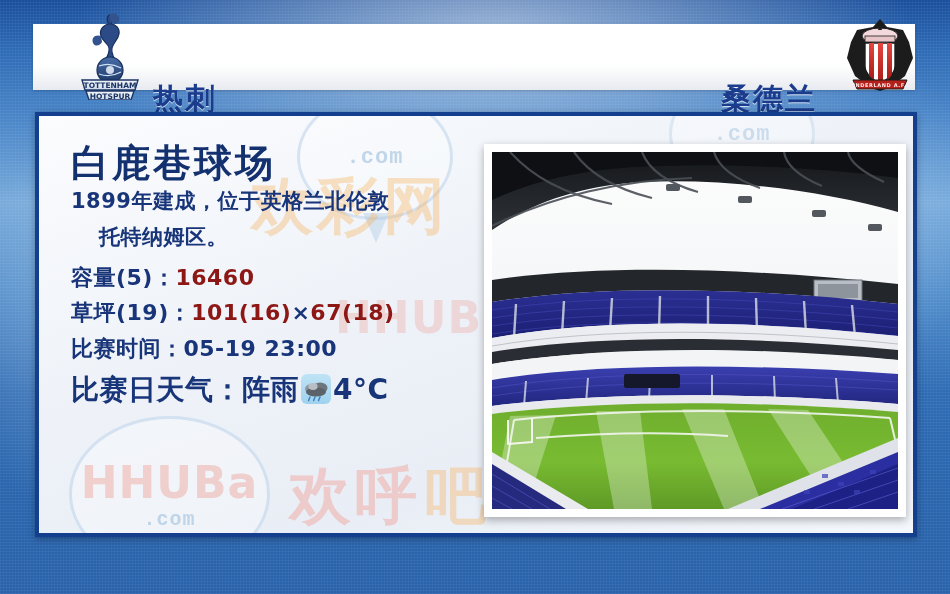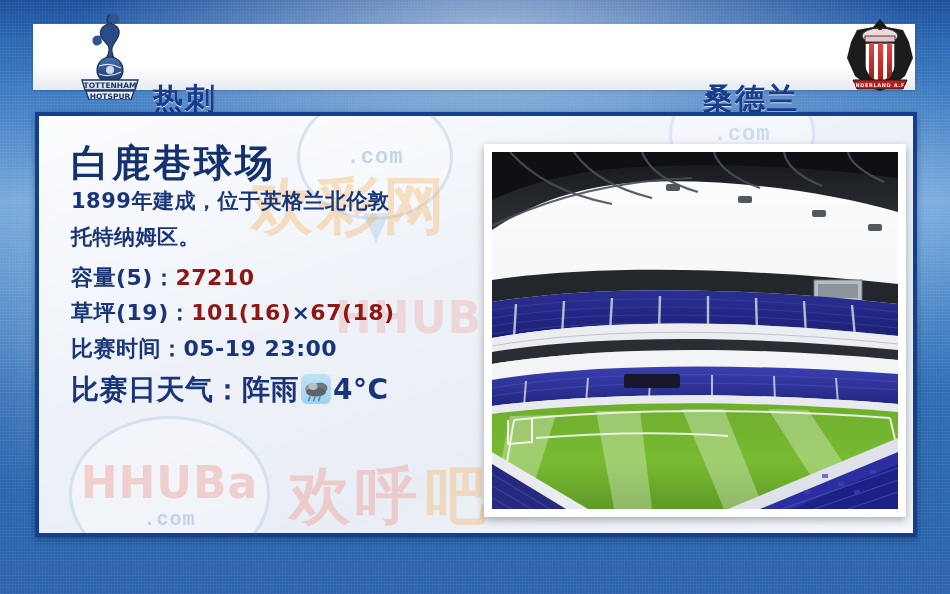--- a/index.html
+++ b/index.html
@@ -72,21 +72,21 @@
     transform: translateY(-50%);
     font-size: 30px;
     font-weight: bold;
     color: #1b3c8c;
     letter-spacing: 2px;
     font-family: "DejaVu Sans", "Liberation Sans", sans-serif;
     text-shadow: 0 1px 0 rgba(255,255,255,0.7);
     margin-top: 42px;
   }
   .team-name.home { left: 120px; }
-  .team-name.away { right: 116px; }
+  .team-name.away { right: 98px; }
 
   .crest {
     position: absolute;
     z-index: 6;
   }
   .crest.home {
     left: 79px;
     top: 12px;
     width: 62px;
     height: 88px;
@@ -344,24 +344,24 @@
     <div class="wm wm-cn orange" style="left:212px; top:48px;">欢彩网</div>
 
     <div class="wm wm-cn pink" style="left:250px; top:338px;">欢呼</div>
 
     <div class="wm wm-cn orange" style="left:386px; top:338px;">吧</div>
 
     <div class="info">
       <h1 class="stadium-title">白鹿巷球场</h1>
 
       <p class="desc">1899年建成，位于英格兰北伦敦</p>
-      <p class="desc" style="margin-bottom:6px;">托特纳姆区。</p>
+      <p class="desc" style="margin-bottom:6px;margin-left:28px;">托特纳姆区。</p>
 
       <div class="stat-line">
-        <span>容量(5)：</span><span class="val-red">27210</span>
+        <span>容量(5)：</span><span class="val-red">16460</span>
       </div>
 
       <div class="stat-line">
         <span>草坪(19)：</span><span class="val-red">101(16)</span><span>×</span><span class="val-red">67(18)</span>
       </div>
 
       <div class="stat-line">
         <span>比赛时间：</span><span>05-19 23:00</span>
       </div>
 

